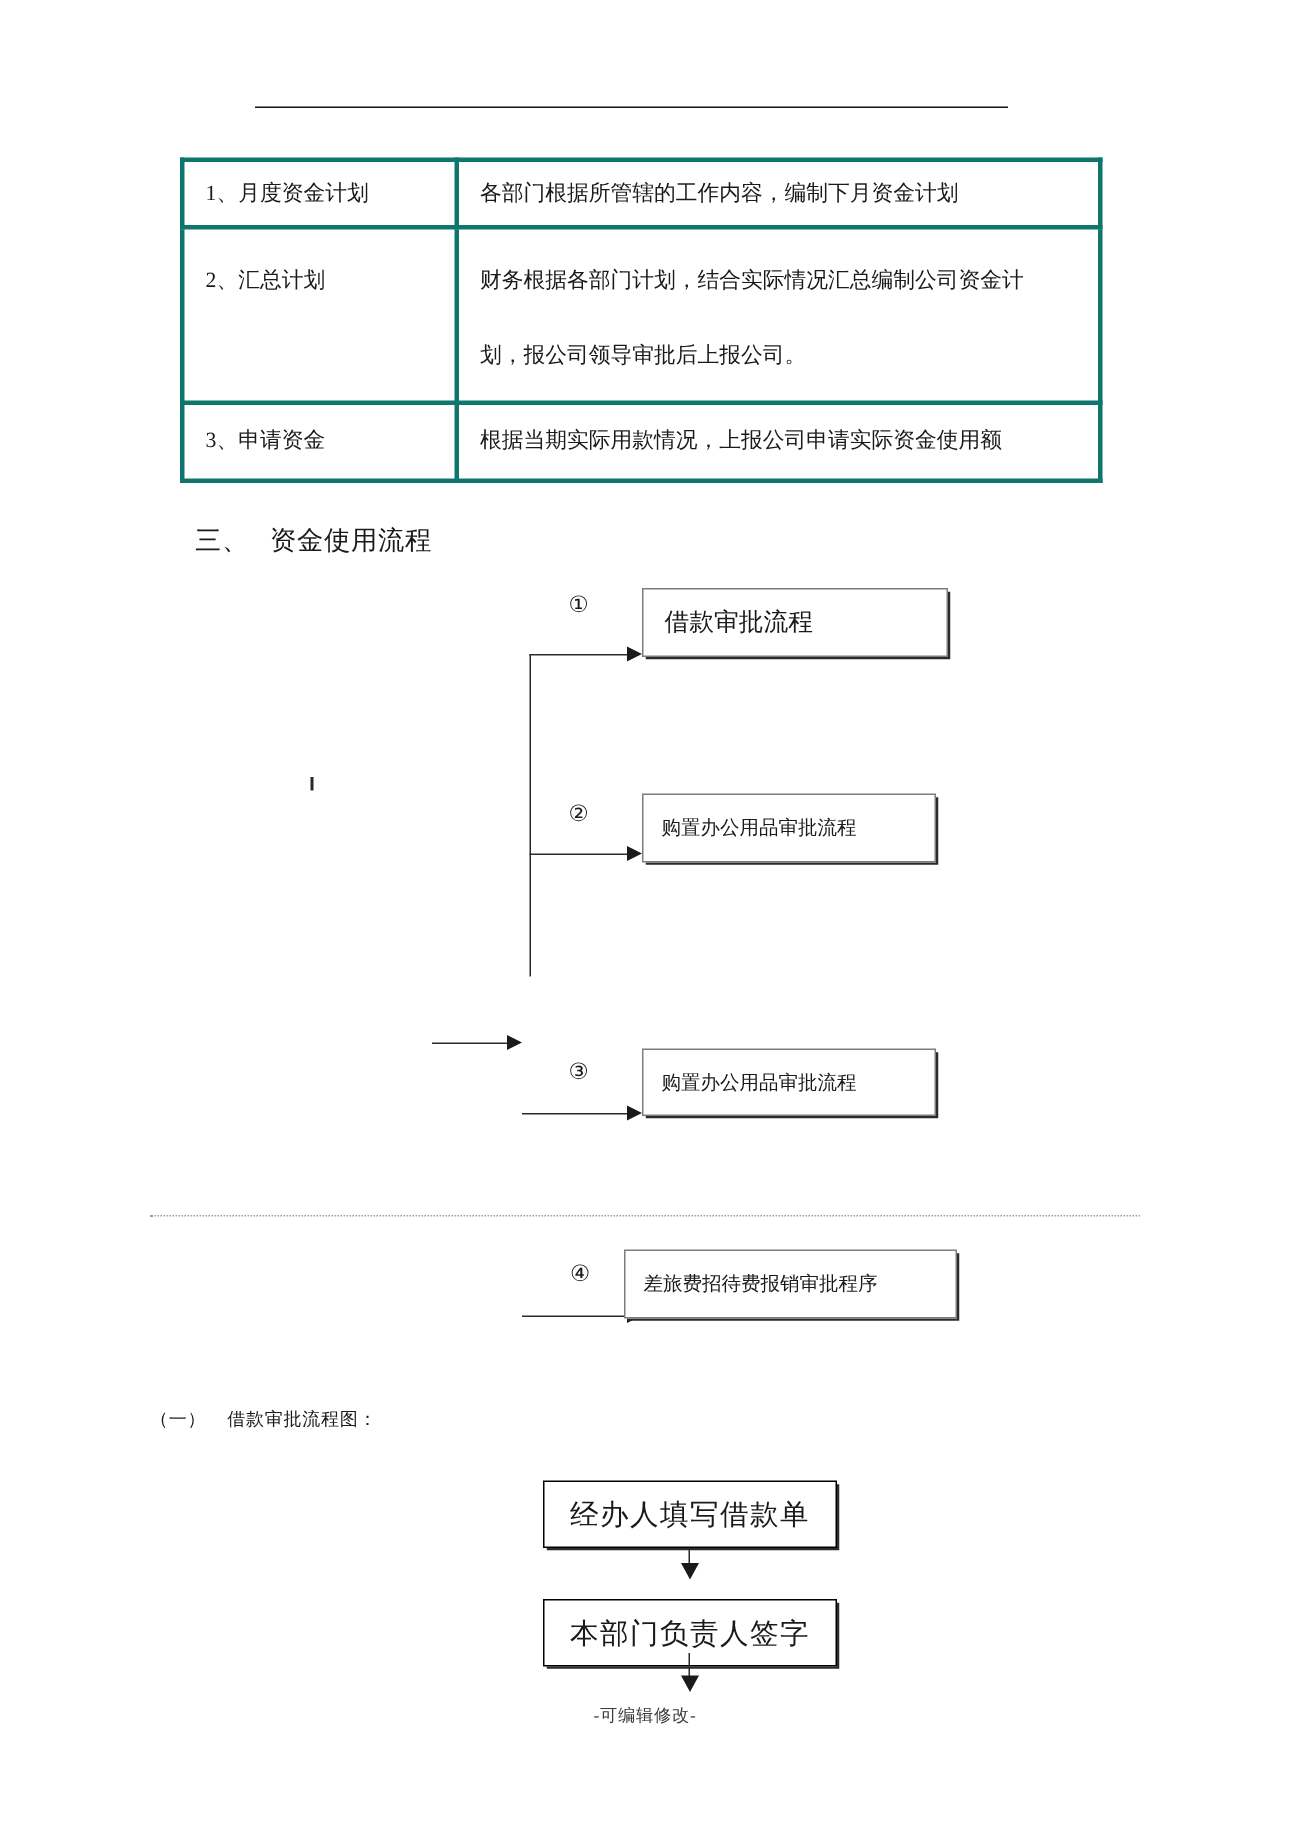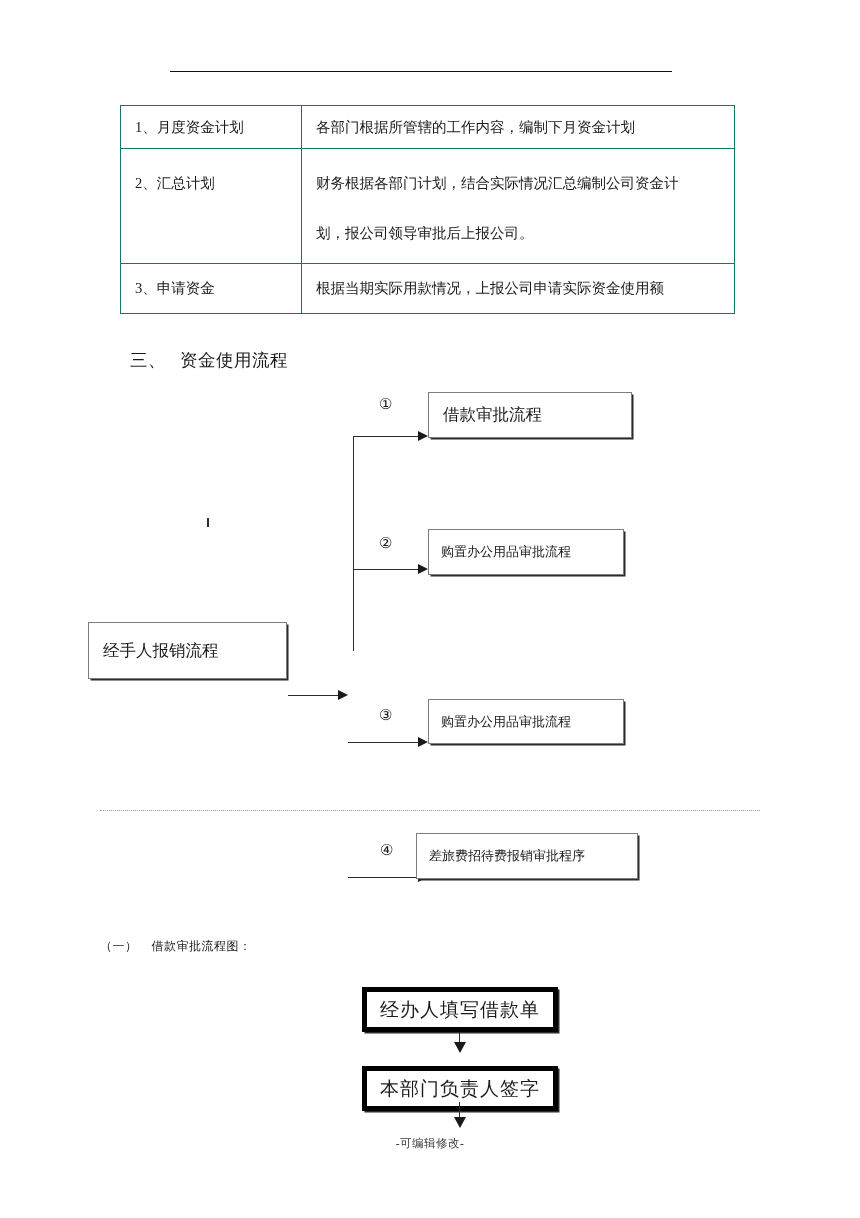--- a/index.html
+++ b/index.html
@@ -35,21 +35,21 @@
   
   .plan-table {
     position: absolute;
     left: 120px;
     top: 105px;
     width: 615px;
     border-collapse: collapse;
     table-layout: fixed;
   }
   .plan-table td {
-    border: 1px solid #0f766e;
+    border: 3px solid #0f766e;
     padding: 0 14px;
     font-size: 14.5px;
     line-height: 1.95;
     vertical-align: middle;
     font-family: "Liberation Serif", "DejaVu Serif", serif;
     color: #1a1a1a;
   }
   .plan-table td.col-label { width: 152px; }
   .plan-table tr.r1 td { height: 42px; }
   .plan-table tr.r2 td { height: 94px; vertical-align: top; padding-top: 20px; }
@@ -152,21 +152,21 @@
     top: 810px;
     width: 660px;
     height: 0;
     border-top: 1px dotted #9d9d9d;
   }
 
   
   .bbox {
     position: absolute;
     box-sizing: border-box;
-    border: 5px solid #000000;
+    border: 1px solid #000000;
     box-shadow: 2px 2px 0 -0.5px #2b2b2b;
     background: #fff;
     display: flex;
     align-items: center;
     justify-content: center;
     font-size: 19px;
     color: #1a1a1a;
     letter-spacing: 1px;
   }
   #bbox-1 { left: 362px; top: 987px; width: 196px; height: 45px; }
@@ -225,23 +225,20 @@
       </tr>
     </tbody>
   </table>
 
   <div class="heading" id="sec-heading">
     <span class="num">三、</span><span>资金使用流程</span>
   </div>
 
   <div class="stray-mark"></div>
 
-  <div class="fbox" id="box-source">
-    <span>经手人报销流程</span>
-  </div>
 
   <div class="vline" id="trunk"></div>
   <div class="hline" id="br-1"></div>
   <div class="arrow-r" id="arr-1"></div>
   <div class="hline" id="br-2"></div>
   <div class="arrow-r" id="arr-2"></div>
 
   <div class="hline" id="free-arrow-line"></div>
   <div class="arrow-r" id="free-arrow-head"></div>
 

